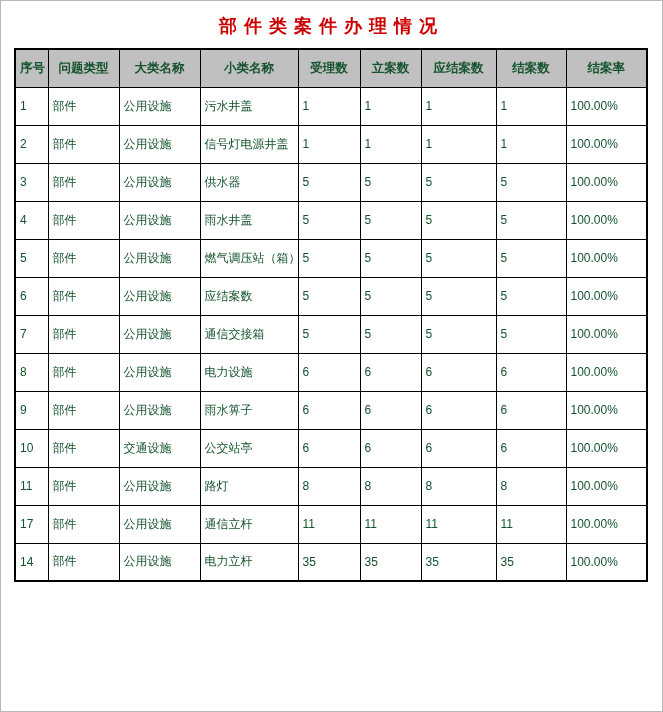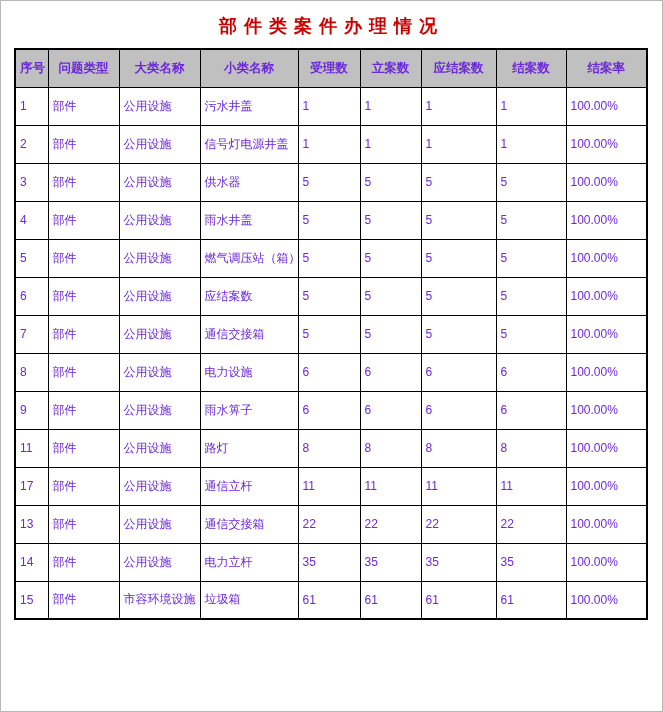--- a/index.html
+++ b/index.html
@@ -31,21 +31,21 @@
   }
   table.report-table {
     position: absolute;
     left: 13px;
     top: 47px;
     width: 632px;
     border-collapse: collapse;
     table-layout: fixed;
     border: 2px solid #000000;
     font-size: 12px;
-    color: #6d28d9;
+    color: #14532d;
   }
   table.report-table th,
   table.report-table td {
     border: 1px solid #000000;
     height: 38px;
     box-sizing: border-box;
     padding: 2px 4px;
     vertical-align: middle;
     overflow: hidden;
     white-space: nowrap;
@@ -188,20 +188,31 @@
           <td>部件</td>
           <td>公用设施</td>
           <td>雨水箅子</td>
           <td>6</td>
           <td>6</td>
           <td>6</td>
           <td>6</td>
           <td>100.00%</td>
         </tr>
         <tr>
+          <td>10</td>
+          <td>部件</td>
+          <td>交通设施</td>
+          <td>公交站亭</td>
+          <td>6</td>
+          <td>6</td>
+          <td>6</td>
+          <td>6</td>
+          <td>100.00%</td>
+        </tr>
+        <tr>
           <td>11</td>
           <td>部件</td>
           <td>公用设施</td>
           <td>路灯</td>
           <td>8</td>
           <td>8</td>
           <td>8</td>
           <td>8</td>
           <td>100.00%</td>
         </tr>
@@ -210,48 +221,26 @@
           <td>部件</td>
           <td>公用设施</td>
           <td>通信立杆</td>
           <td>11</td>
           <td>11</td>
           <td>11</td>
           <td>11</td>
           <td>100.00%</td>
         </tr>
         <tr>
-          <td>13</td>
-          <td>部件</td>
-          <td>公用设施</td>
-          <td>通信交接箱</td>
-          <td>22</td>
-          <td>22</td>
-          <td>22</td>
-          <td>22</td>
-          <td>100.00%</td>
-        </tr>
-        <tr>
           <td>14</td>
           <td>部件</td>
           <td>公用设施</td>
           <td>电力立杆</td>
           <td>35</td>
           <td>35</td>
           <td>35</td>
           <td>35</td>
-          <td>100.00%</td>
-        </tr>
-        <tr>
-          <td>15</td>
-          <td>部件</td>
-          <td>市容环境设施</td>
-          <td>垃圾箱</td>
-          <td>61</td>
-          <td>61</td>
-          <td>61</td>
-          <td>61</td>
           <td>100.00%</td>
         </tr>
       </tbody>
   </table>
 
 </div>
 
 </body></html>

